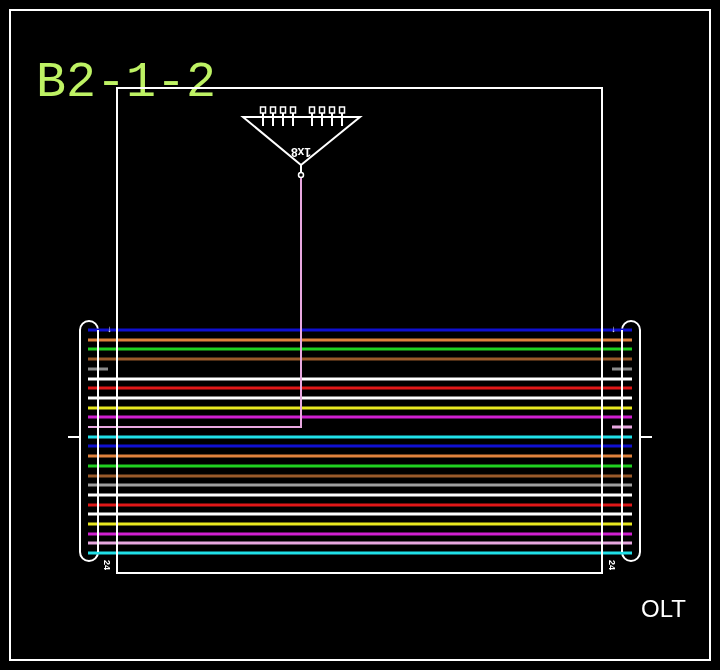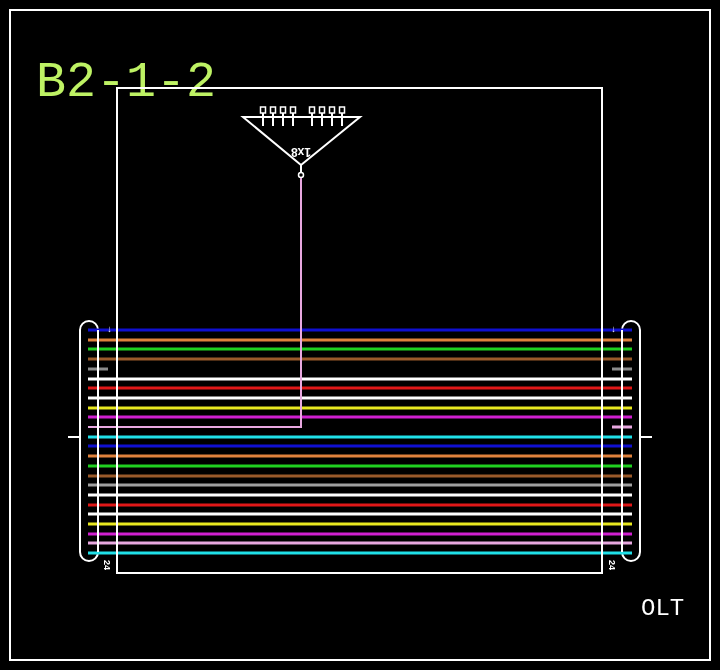--- a/index.html
+++ b/index.html
@@ -1,19 +1,19 @@
 <!DOCTYPE html>
 <html><head>
 <meta charset="utf-8">
 <style>
   html, body { margin: 0; padding: 0; background: #000; }
   body { width: 720px; height: 670px; position: relative; overflow: hidden; font-family: "Liberation Sans", sans-serif; }
   svg { position: absolute; left: 0; top: 0; }
   .title { position: absolute; left: 36px; top: 22px; font-size: 50px; color: #bef264; font-family: Liberation Mono, monospace; line-height: 1; margin-top: 36px; }
-  .olt { position: absolute; left: 641px; top: 597px; font-size: 24px; color: #fff; font-family: Liberation Mono, monospace; line-height: 1; }
+  .olt { position: absolute; left: 641px; top: 597px; font-size: 24px; color: #fff; font-family: Liberation Sans, sans-serif; line-height: 1; }
 </style>
 </head>
 <body>
 
 <div class="title">B2-1-2</div>
 <div class="olt">OLT</div>
 
 <svg id="diagram" width="720" height="670" viewBox="0 0 720 670" xmlns="http://www.w3.org/2000/svg">
 
   <rect x="10" y="10" width="700" height="650" fill="none" stroke="#fff" stroke-width="2"></rect>

